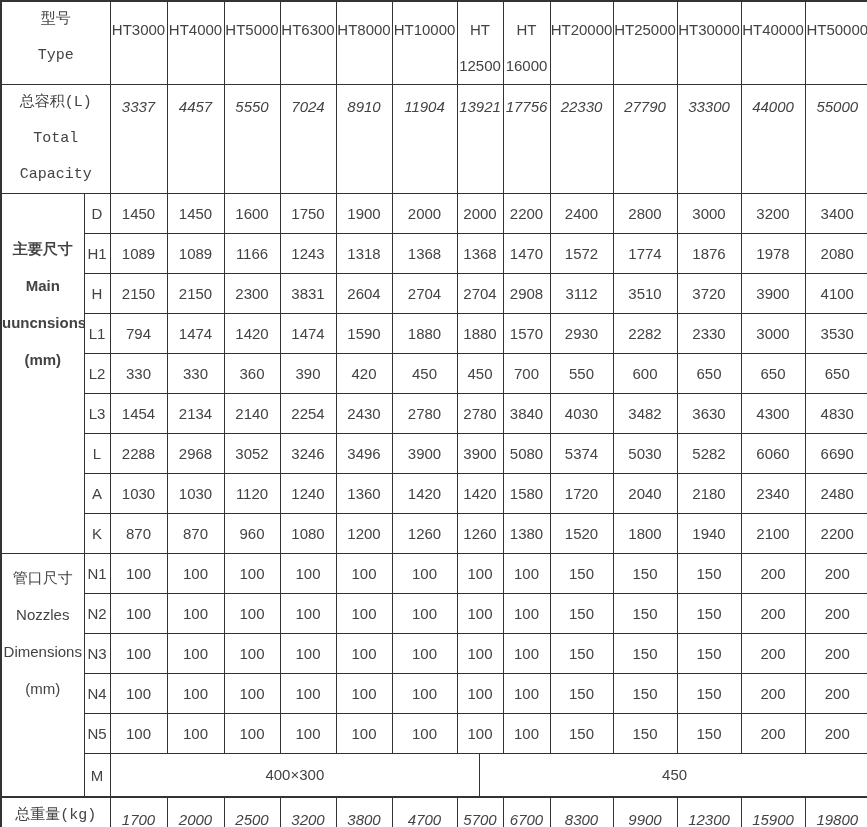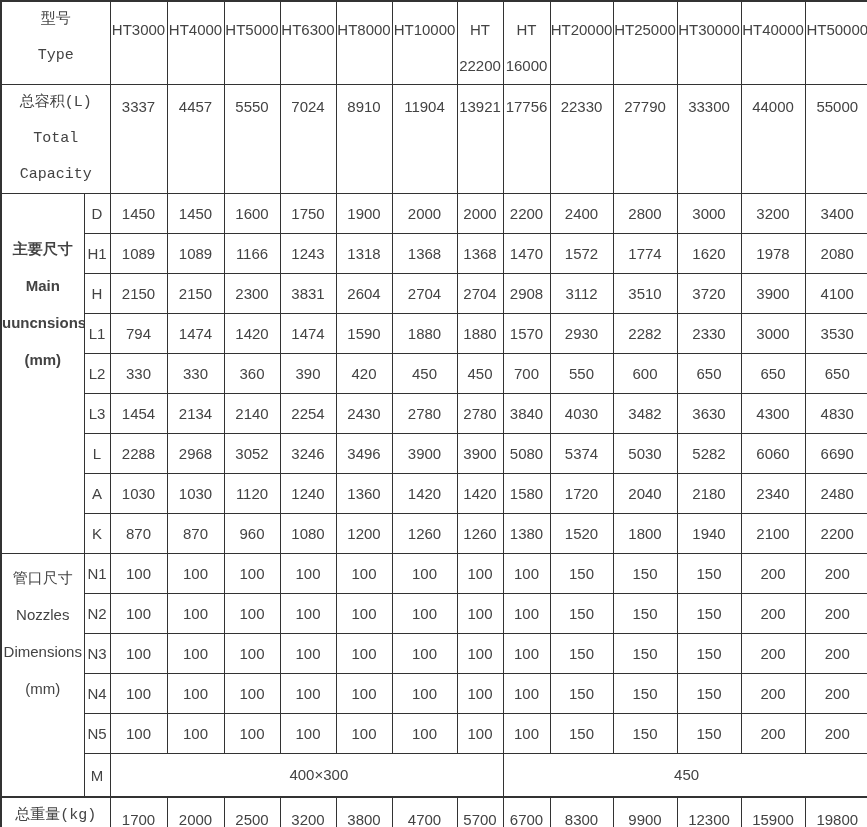--- a/index.html
+++ b/index.html
@@ -45,20 +45,21 @@
   tr.header-row td.val {
     vertical-align: top;
     padding-top: 10px;
     line-height: 36px;
   }
   tr.capacity-row td.val,
   tr.weight-row td.val {
     vertical-align: top;
     padding-top: 13px;
     line-height: 17px;
+    font-style: italic;
   }
 
   
   td.section {
     vertical-align: top;
   }
   td.section .secln { line-height: 37px; }
   td.section.main-sec { padding-top: 36px; font-weight: bold; }
   td.section.noz-sec  { padding-top: 5px; margin-left: 48px; }
 
@@ -74,21 +75,20 @@
   .m-flex {
     display: flex;
     height: 42px;
     align-items: stretch;
   }
   .m-left {
     width: 48.6%;
     border-right: 1px solid #333333;
     line-height: 42px;
     text-align: center;
-    margin-left: 24px;
   }
   .m-right {
     flex: 1;
     line-height: 42px;
     text-align: center;
   }
 
   
   tr.weight-row td { border-top: 2px solid #333333; }
 </style>
@@ -119,21 +119,21 @@
       <td class="lab corner" colspan="2">
         <div class="ln">型号</div>
         <div class="ln">Type</div>
       </td>
     <td class="val">HT3000</td>
         <td class="val">HT4000</td>
         <td class="val">HT5000</td>
         <td class="val">HT6300</td>
         <td class="val">HT8000</td>
         <td class="val">HT10000</td>
-        <td class="val">HT 22200</td>
+        <td class="val">HT 12500</td>
         <td class="val">HT 16000</td>
         <td class="val">HT20000</td>
         <td class="val">HT25000</td>
         <td class="val">HT30000</td>
         <td class="val">HT40000</td>
         <td class="val">HT50000</td>
       </tr>
 
     <tr class="capacity-row">
       <td class="lab" colspan="2">
@@ -182,21 +182,21 @@
     <td class="val">1089</td>
         <td class="val">1089</td>
         <td class="val">1166</td>
         <td class="val">1243</td>
         <td class="val">1318</td>
         <td class="val">1368</td>
         <td class="val">1368</td>
         <td class="val">1470</td>
         <td class="val">1572</td>
         <td class="val">1774</td>
-        <td class="val">1620</td>
+        <td class="val">1876</td>
         <td class="val">1978</td>
         <td class="val">2080</td>
       </tr>
     <tr class="dim-row">
       <td class="sub">H</td>
     <td class="val">2150</td>
         <td class="val">2150</td>
         <td class="val">2300</td>
         <td class="val">3831</td>
         <td class="val">2604</td>

